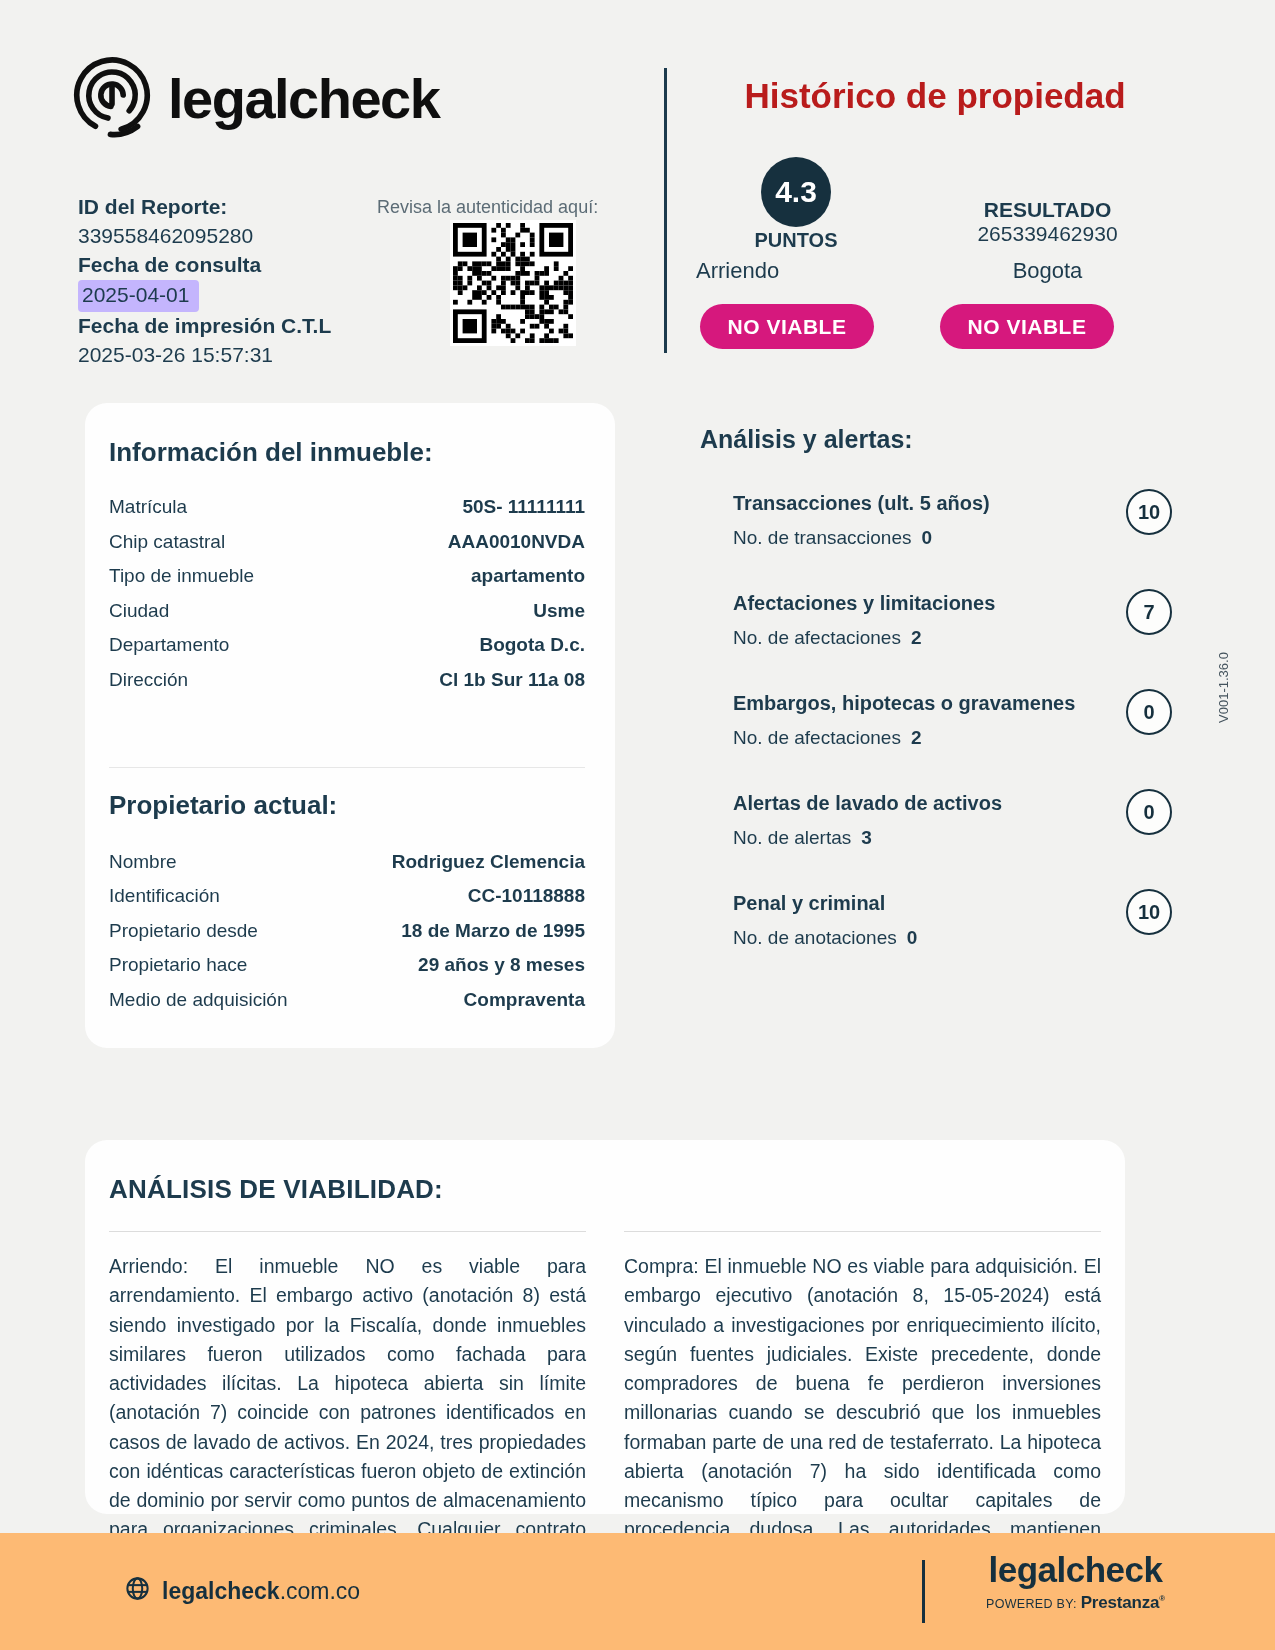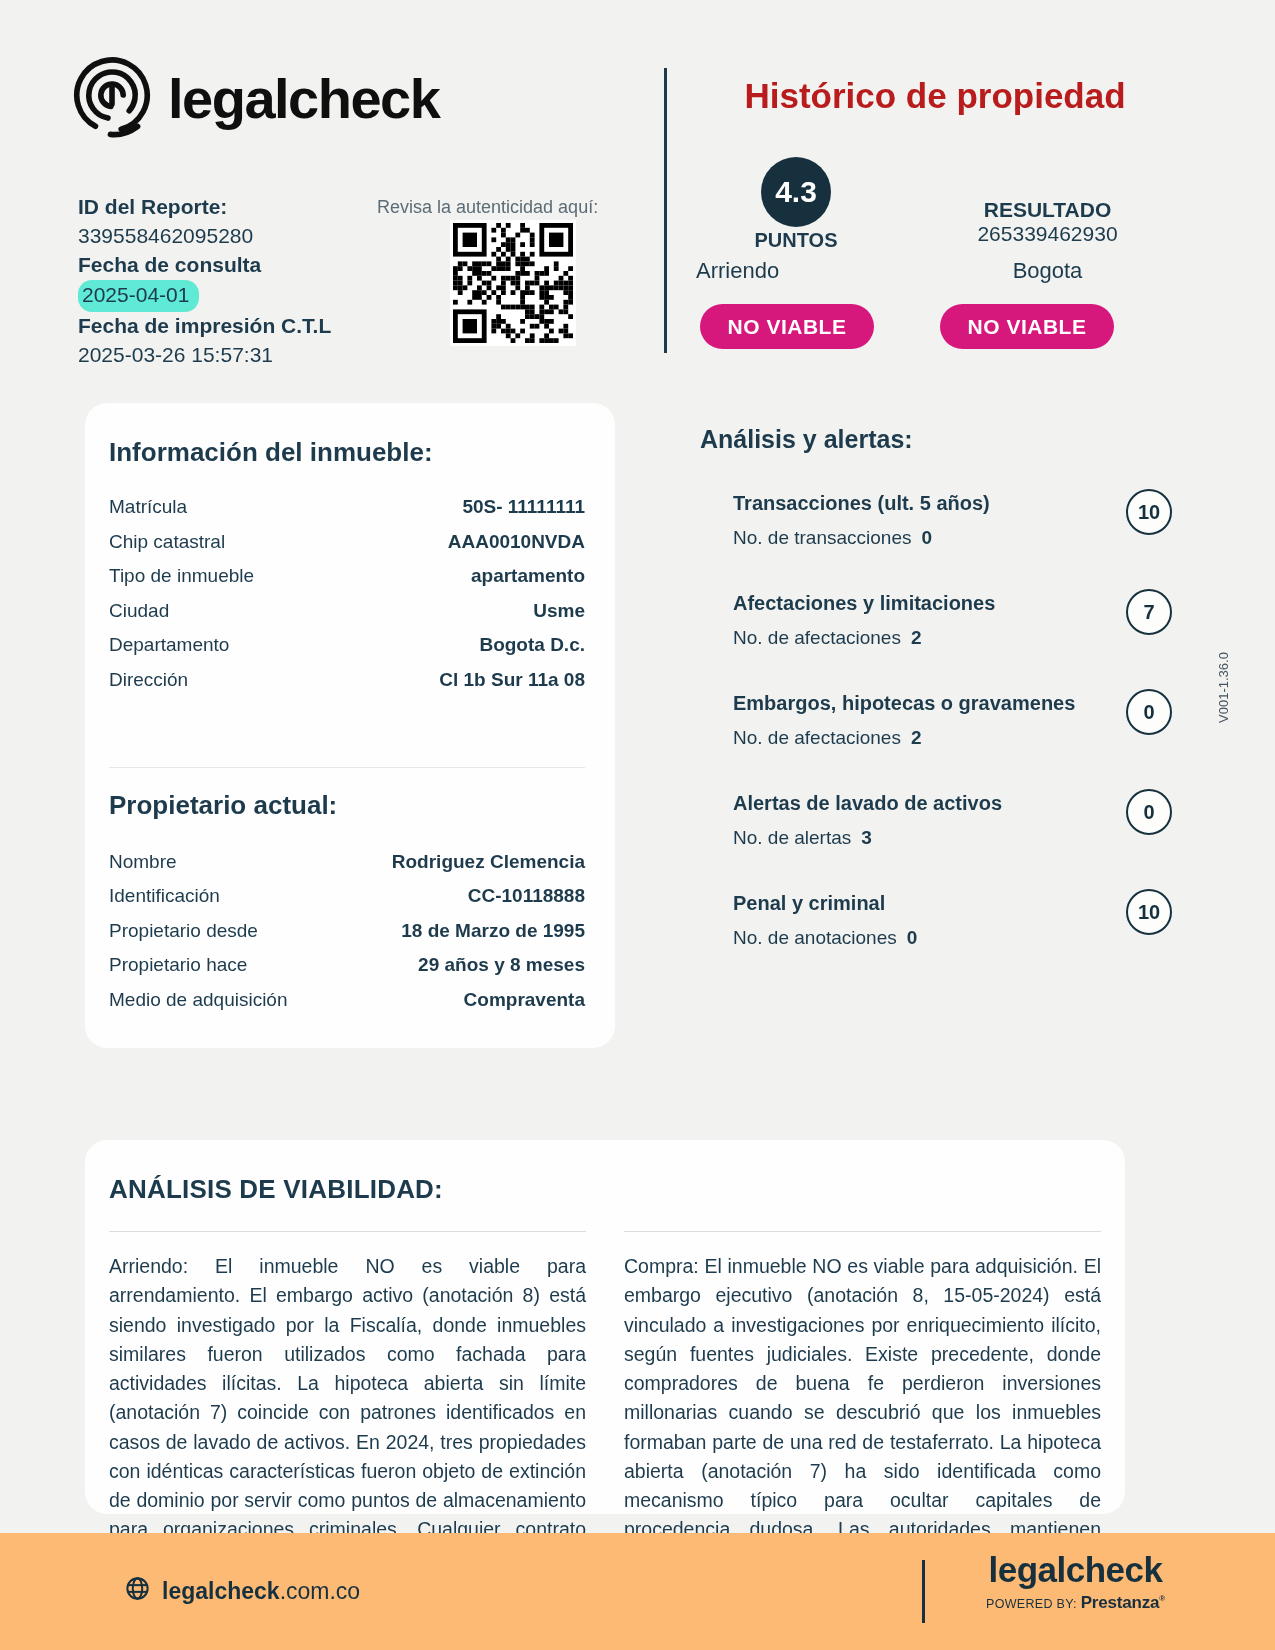--- a/index.html
+++ b/index.html
@@ -11,21 +11,21 @@
   }
   
   .logo { position:absolute; left:72px; top:50px; display:flex; align-items:center; gap:16px; }
   .logo-text { font-size:56px; font-weight:700; color:#0f0f0f; letter-spacing:-1.5px; }
   .header-divider { position:absolute; left:664px; top:68px; width:3px; height:285px; background:#1d3b4d; }
   .page-title { position:absolute; left:680px; top:76px; width:510px; text-align:center;
     font-size:35px; font-weight:700; color:#b91c1c; }
   .meta { position:absolute; left:78px; top:193px; font-size:21px; line-height:1.38; }
   .meta .lbl { font-weight:700; }
   .meta .val { font-weight:400; }
-  .chip { display:inline-block; background:#5eead4; border-radius:14px; padding:1px 10px 2px 4px; }
+  .chip { display:inline-block; background:#c4b5fd; border-radius:4px; padding:1px 10px 2px 4px; }
   .qr-caption { position:absolute; left:377px; top:197px; font-size:18px; color:#5c6c76; }
   .qr-box { position:absolute; left:450px; top:220px; width:126px; height:126px; background:#fff; padding:3px; }
   .qr-box svg { width:100%; height:100%; display:block; }
   .score-circle { position:absolute; left:761px; top:157px; width:70px; height:70px; border-radius:50%;
     background:#16303e; color:#ffffff; display:flex; align-items:center; justify-content:center;
     font-size:30px; font-weight:700; }
   .puntos { position:absolute; left:696px; top:229px; width:200px; text-align:center;
     font-size:20px; font-weight:700; }
   .context-left { position:absolute; left:696px; top:258px; width:200px; text-align:left; font-size:22px; }
   .result-block { position:absolute; left:945px; top:198px; width:205px; text-align:center; font-size:21px; }

